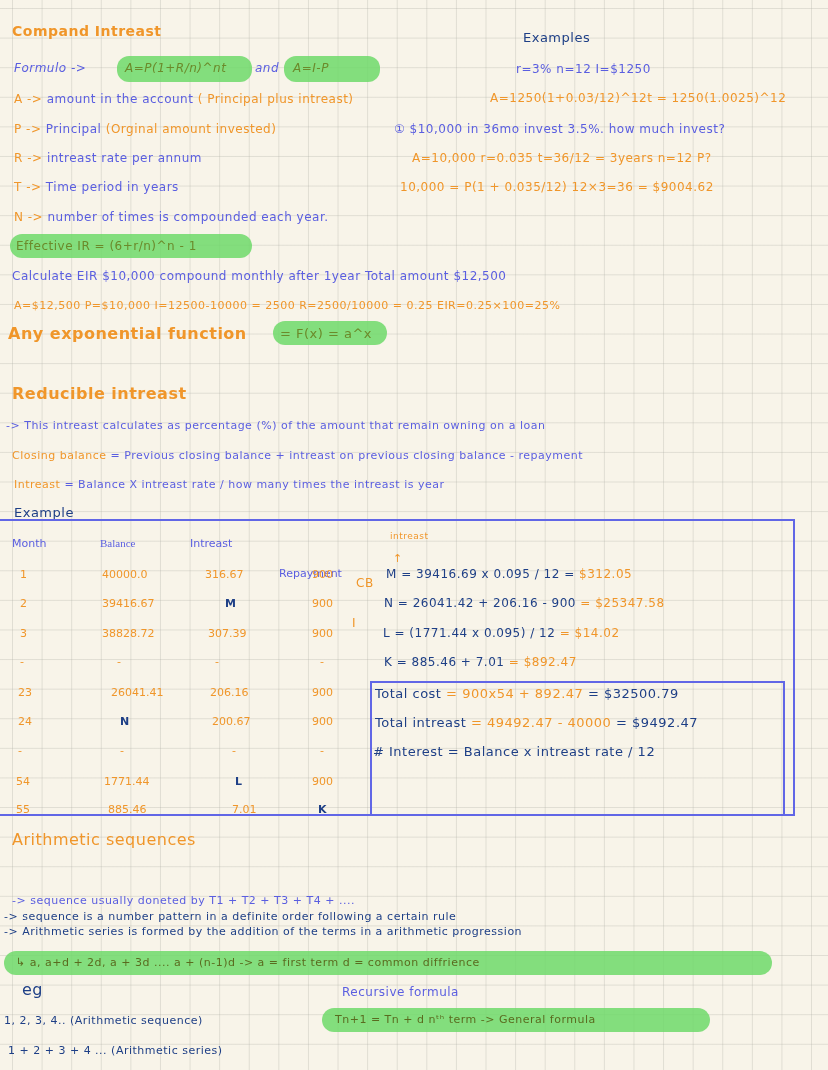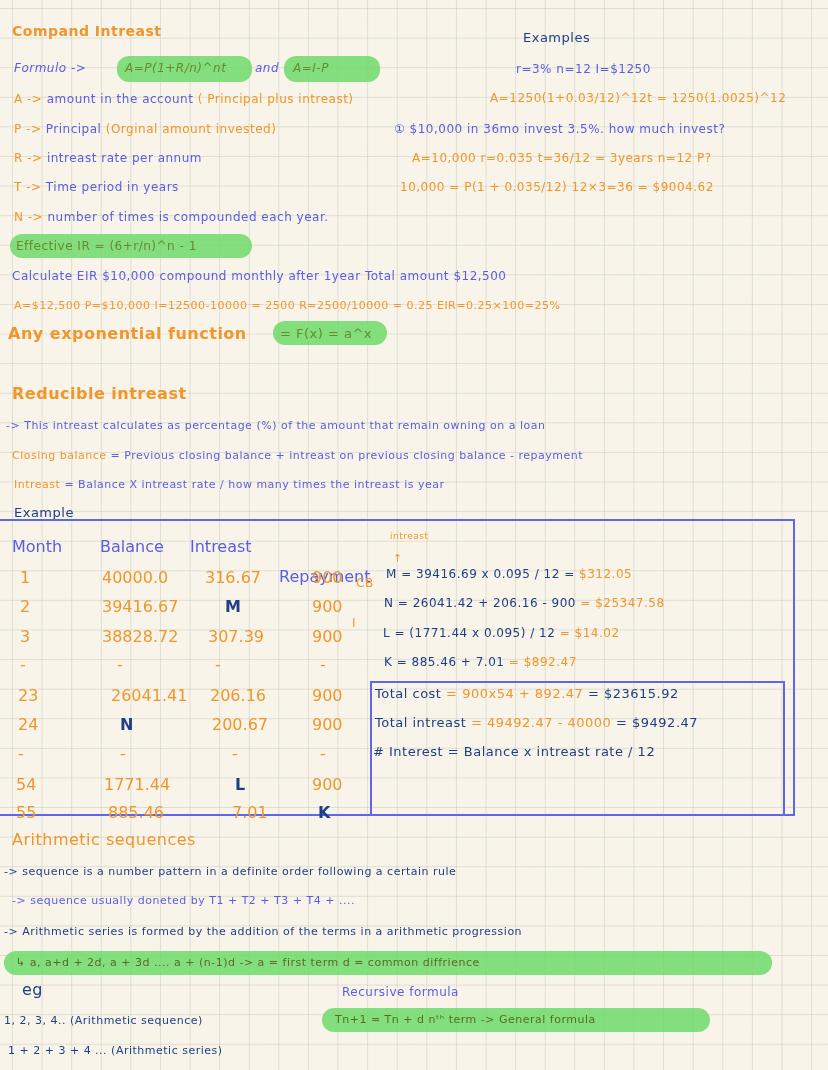--- a/index.html
+++ b/index.html
@@ -19,21 +19,21 @@
   .n{color:#1e3f86;}
   .g{color:#6b8a2a;}
   .s12{font-size:12px;}
   .s11{font-size:11px;}
   .s13{font-size:13px;}
   .s14{font-size:12px;font-style:italic;}
   .s16{font-size:16px;}
   .s22{font-size:14px;font-weight:bold;}
   .hl{position:absolute;background:#6ed96a;border-radius:12px;opacity:0.85;}
   .line{position:absolute;background:#6166e6;}
-  .col{position:absolute;font-size:16px;}
+  .col{position:absolute;font-size:11px;}
 </style>
 </head>
 <body>
 
 <div class="t o s22" style="left:12px;top:24px;">Compand Intreast</div>
 <div class="t n s13" style="left:523px;top:31px;">Examples</div>
 
 <div class="t b s14" style="left:14px;top:62px;">Formulo -&gt;</div>
 <div class="hl" style="left:117px;top:56px;width:135px;height:26px;"></div>
 <div class="t g s14" style="left:125px;top:62px;">A=P(1+R/n)^nt</div>
@@ -97,21 +97,21 @@
 
 <div class="line" style="left:0;top:519px;width:795px;height:2px;"></div>
 <div class="line" style="left:793px;top:519px;width:2px;height:297px;"></div>
 <div class="line" style="left:0;top:814px;width:795px;height:2px;"></div>
 <div class="line" style="left:370px;top:681px;width:2px;height:134px;"></div>
 <div class="line" style="left:370px;top:681px;width:414px;height:2px;"></div>
 <div class="line" style="left:783px;top:681px;width:2px;height:134px;"></div>
 
 <div>
   <div class="col b s13" style="left:12px;top:537px;">Month</div>
-  <div class="col b s13" style="left:100px;top:537px;">Balance</div>
+  <div class="col b s13" style="left:100px;top:537px;font-family:Liberation Serif, serif;">Balance</div>
   <div class="col b s13" style="left:190px;top:537px;">Intreast</div>
   <div class="col b s13" style="left:279px;top:567px;text-align:right;">Repayment</div>
 
   <div>
     <div class="col o" style="left:20px;top:568px;">1</div>
     <div class="col o" style="left:102px;top:568px;">40000.0</div>
     <div class="col o" style="left:205px;top:568px;">316.67</div>
     <div class="col o" style="left:312px;top:568px;">900</div>
   </div>
   <div>
@@ -182,31 +182,31 @@
   <span class="o">= $14.02</span>
 </div>
 <div class="t s12" style="left:384px;top:656px;">
   <span class="n">K = 885.46 + 7.01</span>
   <span class="o">= $892.47</span>
 </div>
 
 <div class="t s13" style="left:375px;top:687px;">
   <span class="n">Total cost</span>
   <span class="o">= 900x54 + 892.47</span>
-  <span class="n">= $23615.92</span>
+  <span class="n">= $32500.79</span>
 </div>
 <div class="t s13" style="left:375px;top:716px;">
   <span class="n">Total intreast</span>
   <span class="o">= 49492.47 - 40000</span>
   <span class="n">= $9492.47</span>
 </div>
 <div class="t n s13" style="left:373px;top:745px;"># Interest = Balance x intreast rate / 12</div>
 
 <div class="t o s16" style="left:12px;top:832px;">Arithmetic sequences</div>
-<div class="t n s11" style="left:4px;top:866px;">-&gt; sequence is a number pattern in a definite order following a certain rule</div>
+<div class="t n s11" style="left:4px;top:911px;">-&gt; sequence is a number pattern in a definite order following a certain rule</div>
 <div class="t b s11" style="left:4px;top:895px;margin-left:8px;">-&gt; sequence usually doneted by T1 + T2 + T3 + T4 + ....</div>
 <div class="t n s11" style="left:4px;top:926px;">-&gt; Arithmetic series is formed by the addition of the terms in a arithmetic progression</div>
 
 <div class="hl" style="left:4px;top:951px;width:768px;height:24px;"></div>
 <div class="t s11" style="left:16px;top:957px;color:#5a6b1f;">↳ a, a+d + 2d, a + 3d .... a + (n-1)d  -&gt; a = first term   d = common diffrience</div>
 
 <div class="t n s16" style="left:22px;top:982px;">eg</div>
 <div class="t b s12" style="left:342px;top:986px;">Recursive formula</div>
 
 <div class="t n s11" style="left:4px;top:1015px;">1, 2, 3, 4..  (Arithmetic sequence)</div>

